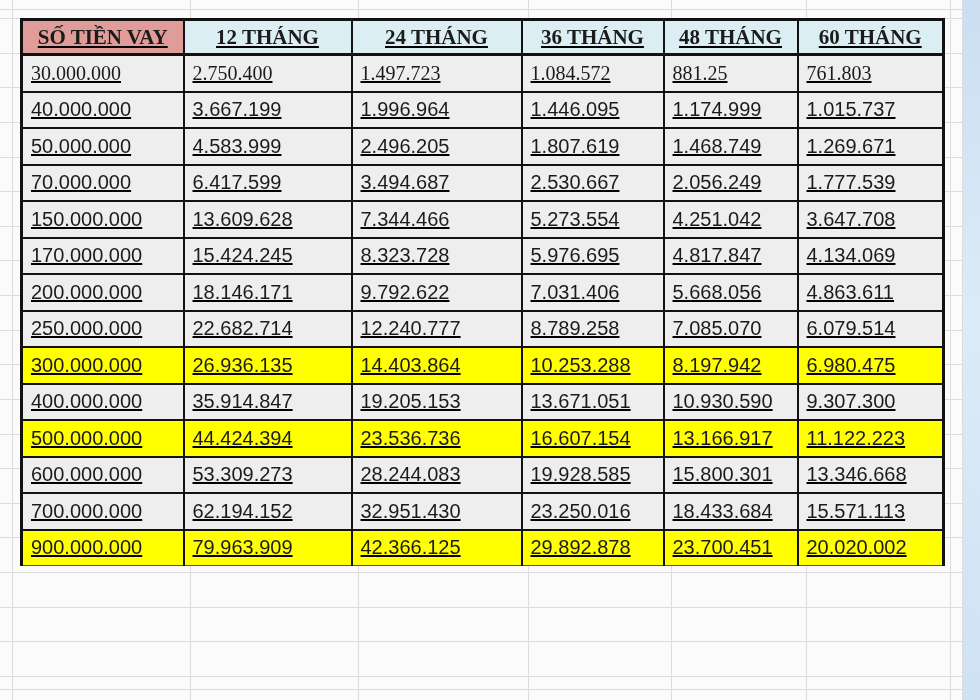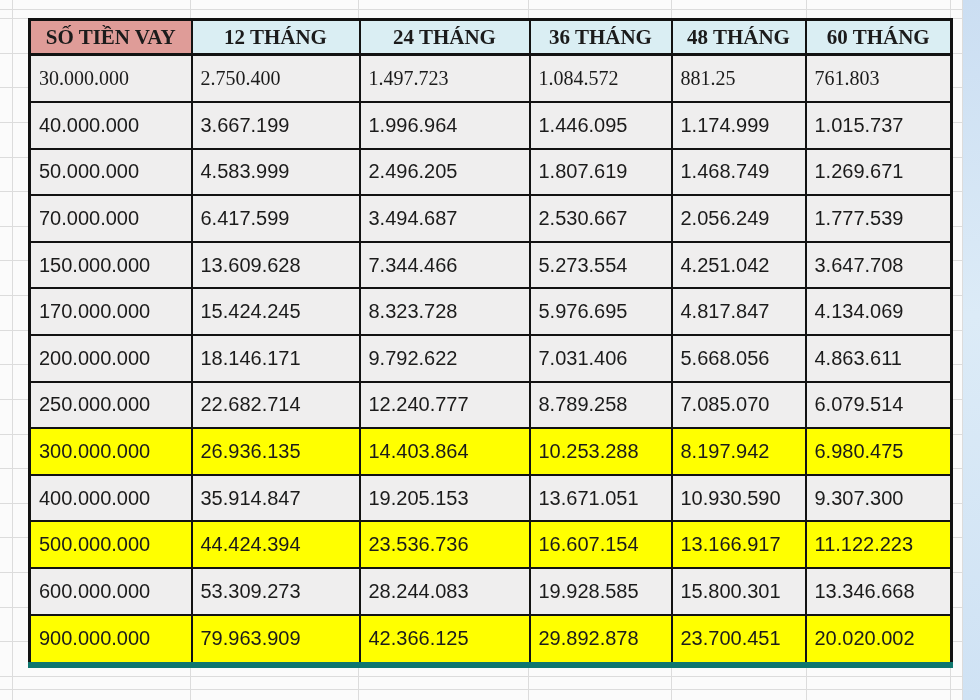--- a/index.html
+++ b/index.html
@@ -13,44 +13,44 @@
   .gridline-v { position:absolute; top:0; bottom:0; width:1px; background:var(--gridline,#dcdcdc); }
   .gridline-h { position:absolute; left:0; right:0; height:1px; background:var(--gridline,#dcdcdc); }
 
   
   .right-strip {
     position:absolute; top:0; right:0; width:17px; height:700px;
     background: linear-gradient(180deg, #cbdef2 0%, #dcebf7 45%, #cfe2f4 100%);
   }
 
   table.loan-table {
-    position:absolute; left:28px; top:18px;
-    width:922px; height:650px;
-    border-collapse:collapse; table-layout:fixed;
+    position:absolute; left:20px; top:18px;
+    width:922px; height:548px;
+    border-collapse:collapse; table-layout:fixed;text-decoration:underline;
   }
   .loan-table th, .loan-table td {
     border:2px solid #121212;
     overflow:hidden; white-space:nowrap;
     color:#1b1b1b;
     background: var(--row-bg, #efefef);
     vertical-align:middle;
   }
   .loan-table td {
     font-size:20px; text-align:left; padding:0 2px 0 8px;
   }
   .loan-table th {
     font-family:"Liberation Serif", serif; font-weight:bold;
     font-size:21px; text-align:center; padding:0 2px;
     background: var(--hdr-blue, #daeef3);
     border-top-width:3px; border-bottom-width:3px;
   }
   .loan-table th.pink { background: var(--hdr-pink, #df9c98); }
   .loan-table th:first-child, .loan-table td:first-child { border-left-width:3px; }
   .loan-table th:last-child,  .loan-table td:last-child  { border-right-width:3px;margin-left:36px; }
-  .loan-table tbody tr:last-child td { border-bottom:6px solid #0f766e; }
+  .loan-table tbody tr:last-child td { border-bottom:1px solid #0f766e; }
   .loan-table tr.hl td { background: var(--hl, #ffff00); }
   .loan-table tr.serif td { font-family:"Liberation Serif", serif; }
   .loan-table thead tr { height:35px; }
 </style>
 </head>
 <body style="--hdr-pink: #df9c98; --hdr-blue: #daeef3; --row-bg: #efeeee; --hl: #ffff00; --sheet-bg: #fbfbfb; --gridline: #dcdcdc;">
 
 <div id="gridlines">
     <div class="gridline-v" style="left: 12px;"></div>
     <div class="gridline-v" style="left: 190px;"></div>
@@ -193,20 +193,28 @@
         <td>11.122.223</td>
       </tr>
       <tr>
         <td>600.000.000</td>
         <td>53.309.273</td>
         <td>28.244.083</td>
         <td>19.928.585</td>
         <td>15.800.301</td>
         <td>13.346.668</td>
       </tr>
+      <tr>
+        <td>700.000.000</td>
+        <td>62.194.152</td>
+        <td>32.951.430</td>
+        <td>23.250.016</td>
+        <td>18.433.684</td>
+        <td>15.571.113</td>
+      </tr>
       <tr class="hl">
         <td>900.000.000</td>
         <td>79.963.909</td>
         <td>42.366.125</td>
         <td>29.892.878</td>
         <td>23.700.451</td>
         <td>20.020.002</td>
       </tr>
     </tbody>
 </table>

